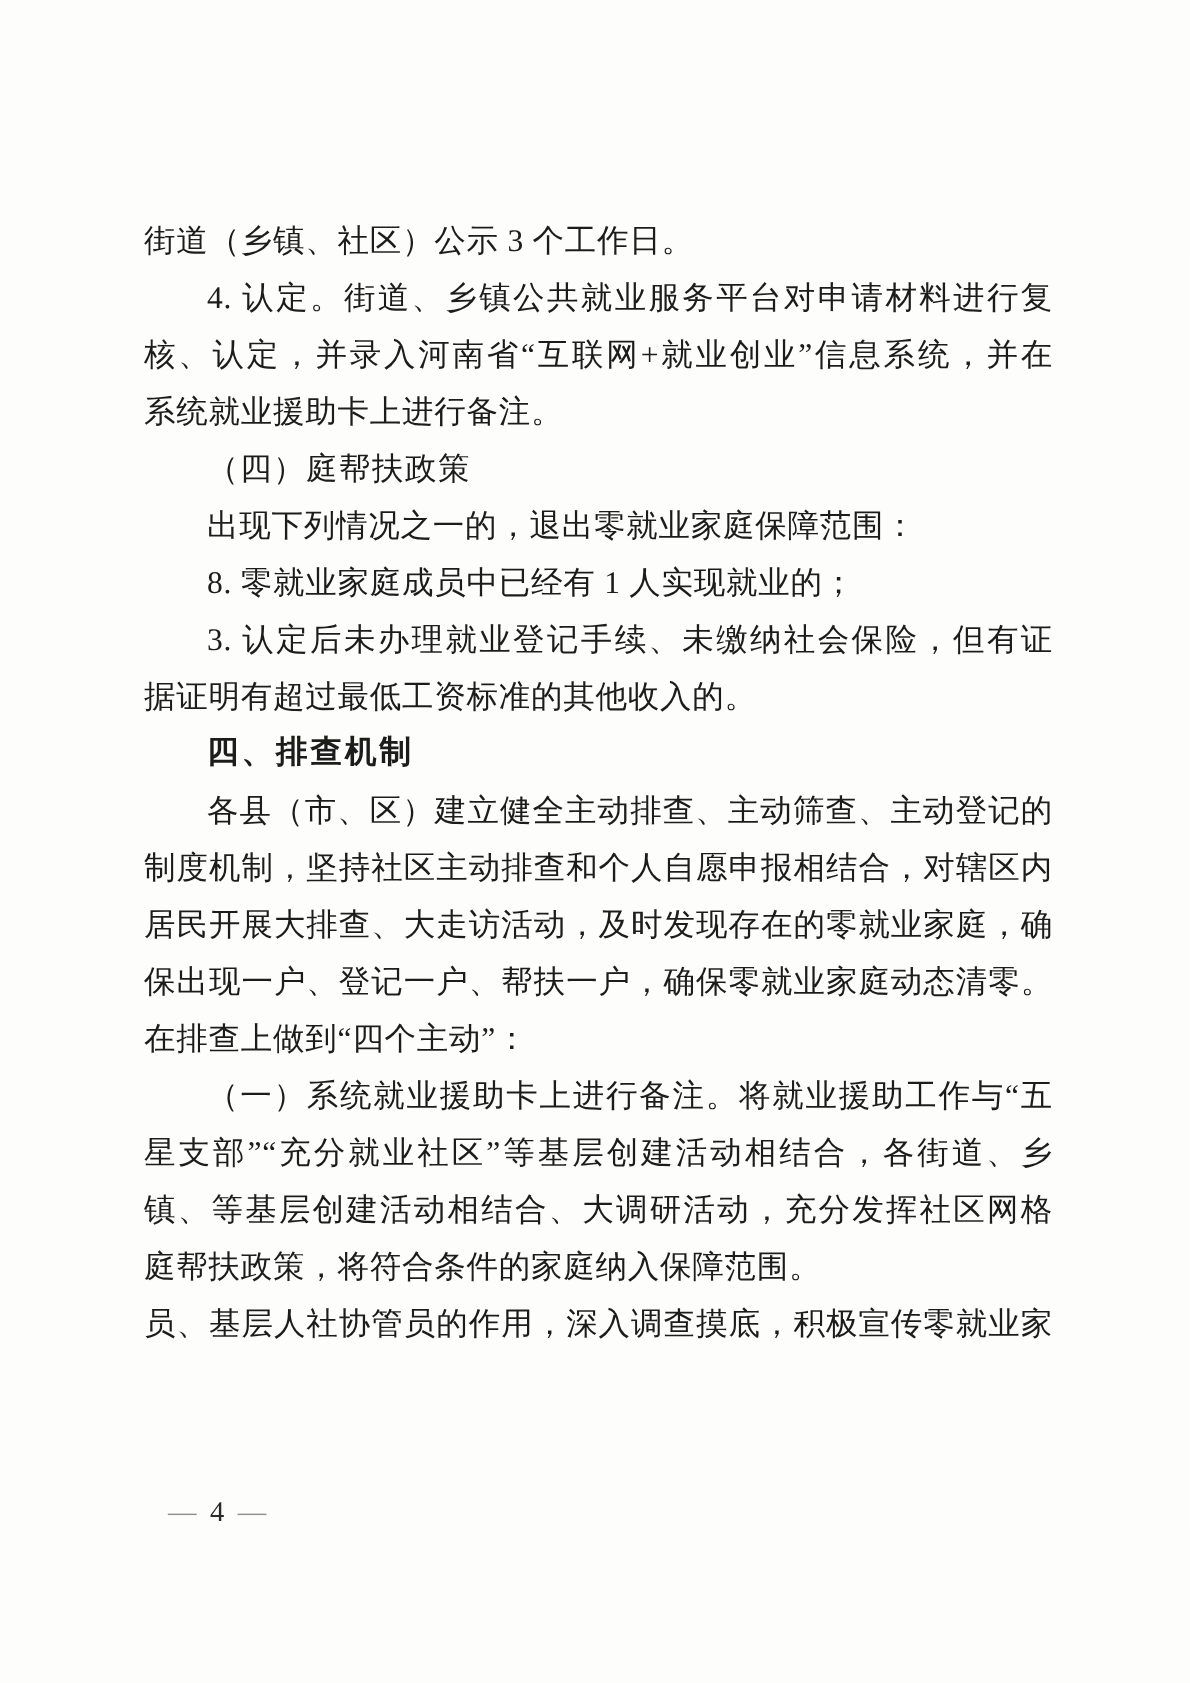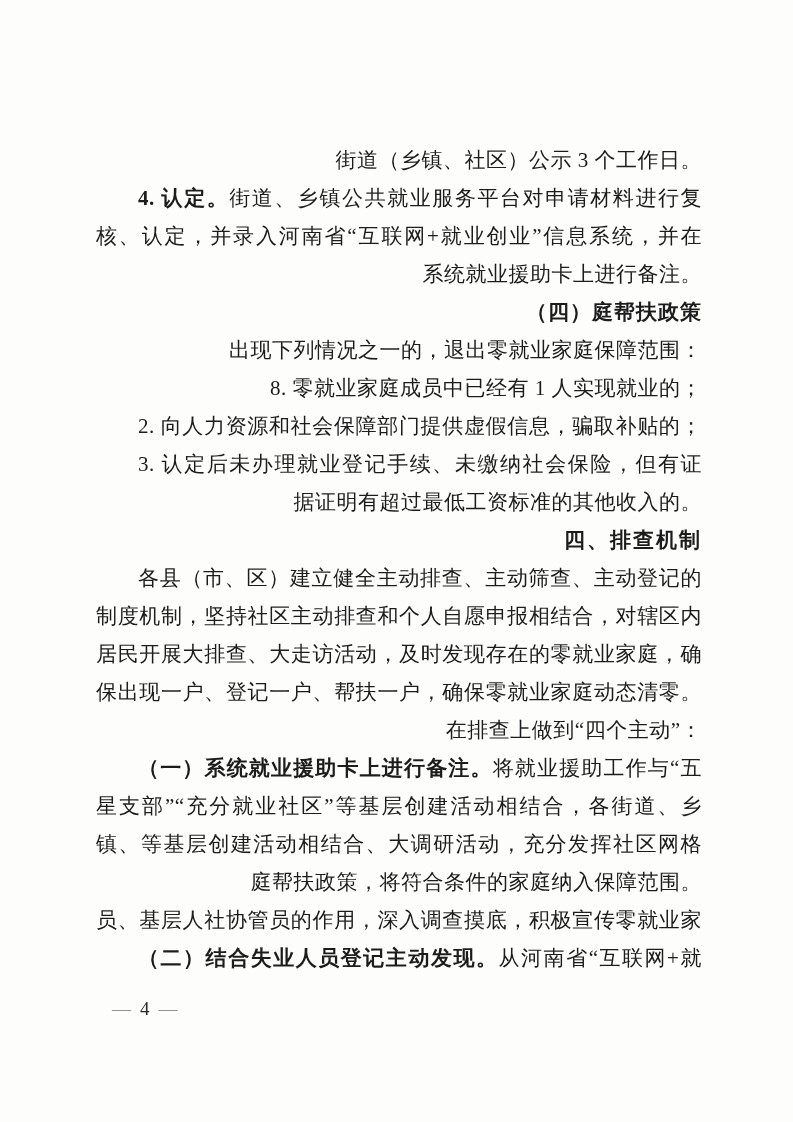--- a/index.html
+++ b/index.html
@@ -20,29 +20,29 @@
     position: absolute;
     left: 96px;
     top: 141px;
     width: 606px;
   }
   .line {
     height: 38px;
     line-height: 38px;
     font-size: 21px;
     overflow: hidden;
-    text-align: right;
+    text-align: left;
     letter-spacing: 0.5px;
   }
   .line.indent { text-indent: 42px; }
   .line.justify {
     text-align: justify;
     text-align-last: justify;
   }
-  .seg.bold { font-weight: 700; margin-top: 28px; }
+  .seg.bold { font-weight: 400; margin-top: 28px; }
   
   .line.style-kai-heading { font-weight: 700; letter-spacing: 1px; }
   
   .line.style-hei-heading {
     font-family: "Liberation Sans", "DejaVu Sans", sans-serif;
     font-weight: 700;
     letter-spacing: 2px;
   }
   .footer {
     position: absolute;
@@ -60,32 +60,30 @@
 
 <div class="page">
   <div class="content">
       <div class="line style-body"><span class="seg">街道（乡镇、社区）公示 3 个工作日。</span></div>
       <div class="line style-body indent justify"><span class="seg bold">4. 认定。</span><span class="seg">街道、乡镇公共就业服务平台对申请材料进行复</span></div>
       <div class="line style-body justify"><span class="seg">核、认定，并录入河南省“互联网+就业创业”信息系统，并在</span></div>
       <div class="line style-body"><span class="seg">系统就业援助卡上进行备注。</span></div>
       <div class="line style-kai-heading indent"><span class="seg bold">（四）庭帮扶政策</span></div>
       <div class="line style-body indent"><span class="seg">出现下列情况之一的，退出零就业家庭保障范围：</span></div>
       <div class="line style-body indent"><span class="seg">8. 零就业家庭成员中已经有 1 人实现就业的；</span></div>
-      <div class="line style-body indent justify"><span class="seg">2. 向人力资源和社会保障部门提供虚假信息，骗取补贴的；</span></div>
       <div class="line style-body indent justify"><span class="seg">3. 认定后未办理就业登记手续、未缴纳社会保险，但有证</span></div>
       <div class="line style-body"><span class="seg">据证明有超过最低工资标准的其他收入的。</span></div>
       <div class="line style-hei-heading indent"><span class="seg">四、排查机制</span></div>
       <div class="line style-body indent justify"><span class="seg">各县（市、区）建立健全主动排查、主动筛查、主动登记的</span></div>
       <div class="line style-body justify"><span class="seg">制度机制，坚持社区主动排查和个人自愿申报相结合，对辖区内</span></div>
       <div class="line style-body justify"><span class="seg">居民开展大排查、大走访活动，及时发现存在的零就业家庭，确</span></div>
       <div class="line style-body justify"><span class="seg">保出现一户、登记一户、帮扶一户，确保零就业家庭动态清零。</span></div>
       <div class="line style-body"><span class="seg">在排查上做到“四个主动”：</span></div>
       <div class="line style-body indent justify"><span class="seg bold">（一）系统就业援助卡上进行备注。</span><span class="seg">将就业援助工作与“五</span></div>
       <div class="line style-body justify"><span class="seg">星支部”“充分就业社区”等基层创建活动相结合，各街道、乡</span></div>
       <div class="line style-body justify"><span class="seg">镇、等基层创建活动相结合、大调研活动，充分发挥社区网格</span></div>
       <div class="line style-body"><span class="seg">庭帮扶政策，将符合条件的家庭纳入保障范围。</span></div>
       <div class="line style-body justify"><span class="seg">员、基层人社协管员的作用，深入调查摸底，积极宣传零就业家</span></div>
-      <div class="line style-body indent justify"><span class="seg bold">（二）结合失业人员登记主动发现。</span><span class="seg">从河南省“互联网+就</span></div>
     </div>
   <div class="footer">
     <span class="dash">—</span><span class="pnum">4</span><span class="dash">—</span>
   </div>
 </div>
 
 </body></html>

